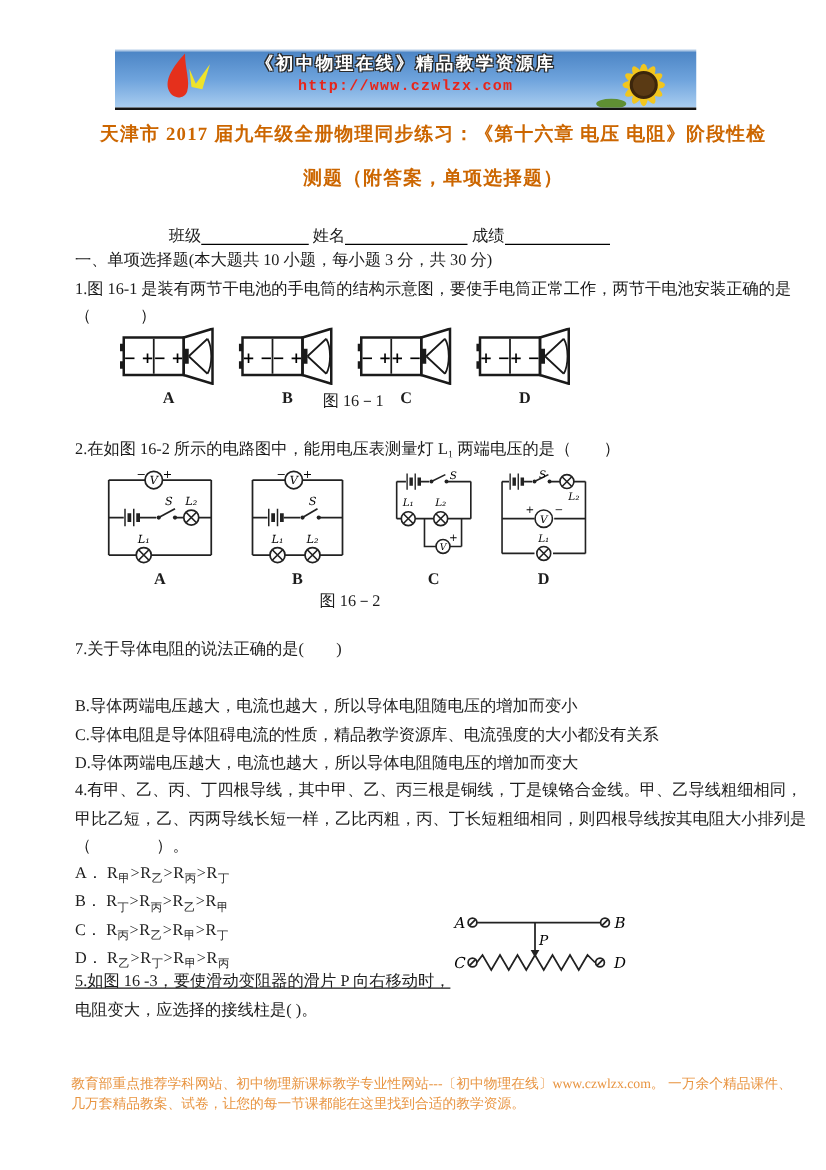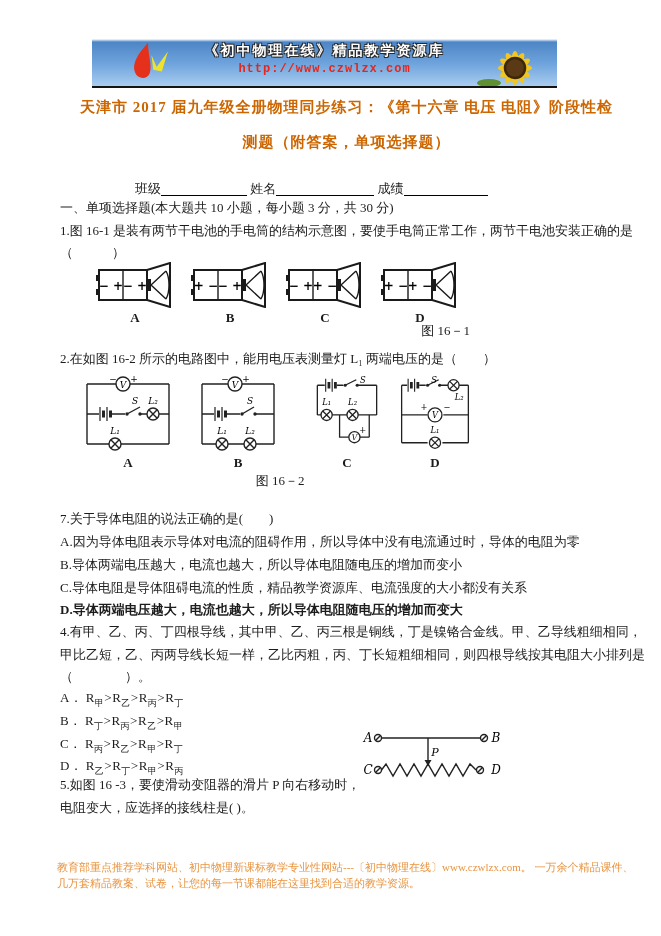--- a/index.html
+++ b/index.html
@@ -135,21 +135,21 @@
           <path d="M55,23 L70,9 M55,23 L70,37 M70,9 C74,16 74,30 70,37" stroke-width="1.4"></path>
         </g>
         <rect x="0" y="13" width="3" height="6" fill="#1a1a1a"></rect>
           <rect x="0" y="27" width="3" height="6" fill="#1a1a1a"></rect>
         <rect x="51" y="17" width="4" height="12" fill="#1a1a1a"></rect>
         <text x="15" y="28" text-anchor="middle" font-size="12" font-weight="bold">+ −</text>
         <text x="39" y="28" text-anchor="middle" font-size="12" font-weight="bold">+ −</text>
       </svg>
       <div class="figlabel" style="top:48px;left:0;">D</div>
     </div>
-    <div class="figcaption" style="left:0;top:60px;width:375px;text-align:right;">图 16－1</div>
+    <div class="figcaption" style="left:0;top:50px;width:375px;">图 16－1</div>
   </div>
 
   <div class="ln" style="left:60px;top:351px;">2.在如图 16-2 所示的电路图中，能用电压表测量灯 L₁ 两端电压的是（　　）</div>
 
   <div class="figblock" style="left:60px;top:376px;width:540px;height:116px;">
 
     <div class="figitem" style="left:23px;top:0;width:90px;">
       <svg width="90" height="76" viewBox="0 0 90 76">
         <g stroke="#222" stroke-width="1.4" fill="none">
           <path d="M4,8 H33 M47,8 H86 M4,8 V68 M86,8 V68 M4,68 H26 M38,68 H86"></path>
@@ -251,24 +251,23 @@
         <text x="53" y="37" text-anchor="middle" font-size="9">−</text>
         <text class="sym" x="40" y="62" text-anchor="middle" font-size="9">L₁</text>
       </svg>
       <div class="figlabel" style="top:79px;left:0;">D</div>
     </div>
 
     <div class="figcaption" style="left:0;top:96px;width:440px;">图 16－2</div>
   </div>
 
   <div class="ln" style="left:60px;top:511px;">7.关于导体电阻的说法正确的是(　　)</div>
-  <div class="ln" style="left:60px;top:534px;">A.因为导体电阻表示导体对电流的阻碍作用，所以导体中没有电流通过时，导体的电阻为零</div>
   <div class="ln" style="left:60px;top:557px;">B.导体两端电压越大，电流也越大，所以导体电阻随电压的增加而变小</div>
   <div class="ln" style="left:60px;top:580px;">C.导体电阻是导体阻碍电流的性质，精品教学资源库、电流强度的大小都没有关系</div>
-  <div class="ln" style="left:60px;top:602px;font-weight:bold;">D.导体两端电压越大，电流也越大，所以导体电阻随电压的增加而变大</div>
+  <div class="ln" style="left:60px;top:602px;">D.导体两端电压越大，电流也越大，所以导体电阻随电压的增加而变大</div>
 
   <div class="ln" style="left:60px;top:624px;">4.有甲、乙、丙、丁四根导线，其中甲、乙、丙三根是铜线，丁是镍铬合金线。甲、乙导线粗细相同，</div>
   <div class="ln" style="left:60px;top:647px;">甲比乙短，乙、丙两导线长短一样，乙比丙粗，丙、丁长短粗细相同，则四根导线按其电阻大小排列是</div>
   <div class="ln" style="left:60px;top:669px;">（　　　　）。</div>
 
   <div class="ln" style="left:60px;top:690px;">
     <span>A．</span>
     <span class="opt-formula">R<sub>甲</sub>&gt;R<sub>乙</sub>&gt;R<sub>丙</sub>&gt;R<sub>丁</sub></span>
   </div>
   <div class="ln" style="left:60px;top:713px;">
@@ -301,19 +300,19 @@
       </g>
       <polygon points="68.5,42 75.5,42 72,48" fill="#222"></polygon>
       <text class="sym" x="12" y="24" text-anchor="middle" font-size="12">A</text>
       <text class="sym" x="140" y="24" text-anchor="middle" font-size="12">B</text>
       <text class="sym" x="12" y="56" text-anchor="middle" font-size="12">C</text>
       <text class="sym" x="140" y="56" text-anchor="middle" font-size="12">D</text>
       <text class="sym" x="79" y="38" text-anchor="middle" font-size="11">P</text>
     </svg>
   </div>
 
-  <div class="ln" style="left:60px;top:777px;">5.如图 16 -3，要使滑动变阻器的滑片 P 向右移动时，</div>
+  <div class="ln" style="left:60px;top:777px;text-decoration:underline;">5.如图 16 -3，要使滑动变阻器的滑片 P 向右移动时，</div>
   <div class="ln" style="left:60px;top:800px;">电阻变大，应选择的接线柱是( )。</div>
 
   <div class="footer-ln" style="left:57px;top:860px;">教育部重点推荐学科网站、初中物理新课标教学专业性网站---〔初中物理在线〕www.czwlzx.com。 一万余个精品课件、</div>
   <div class="footer-ln" style="left:57px;top:876px;">几万套精品教案、试卷，让您的每一节课都能在这里找到合适的教学资源。</div>
 
 </div>
 
 </body></html>

